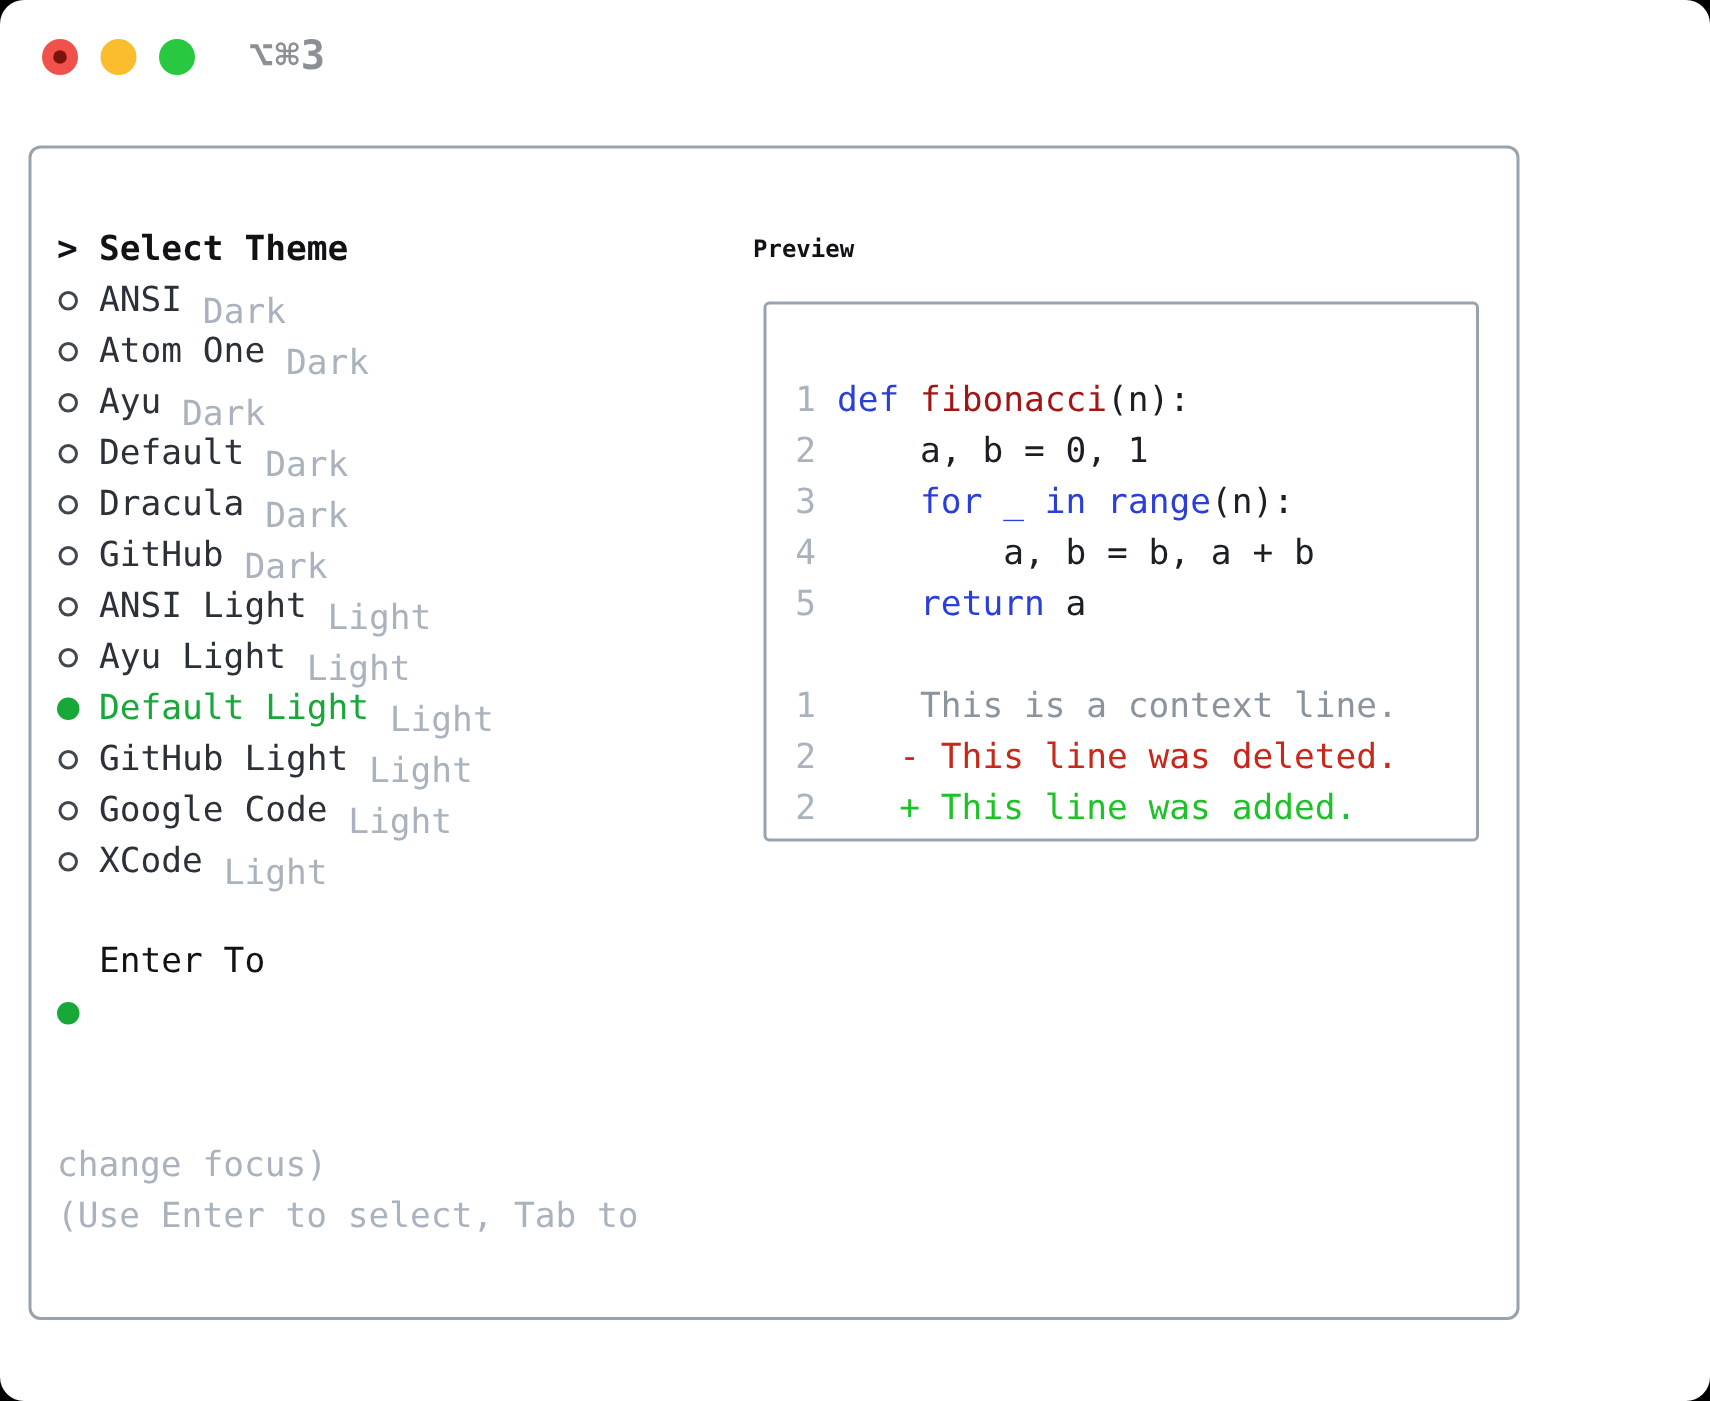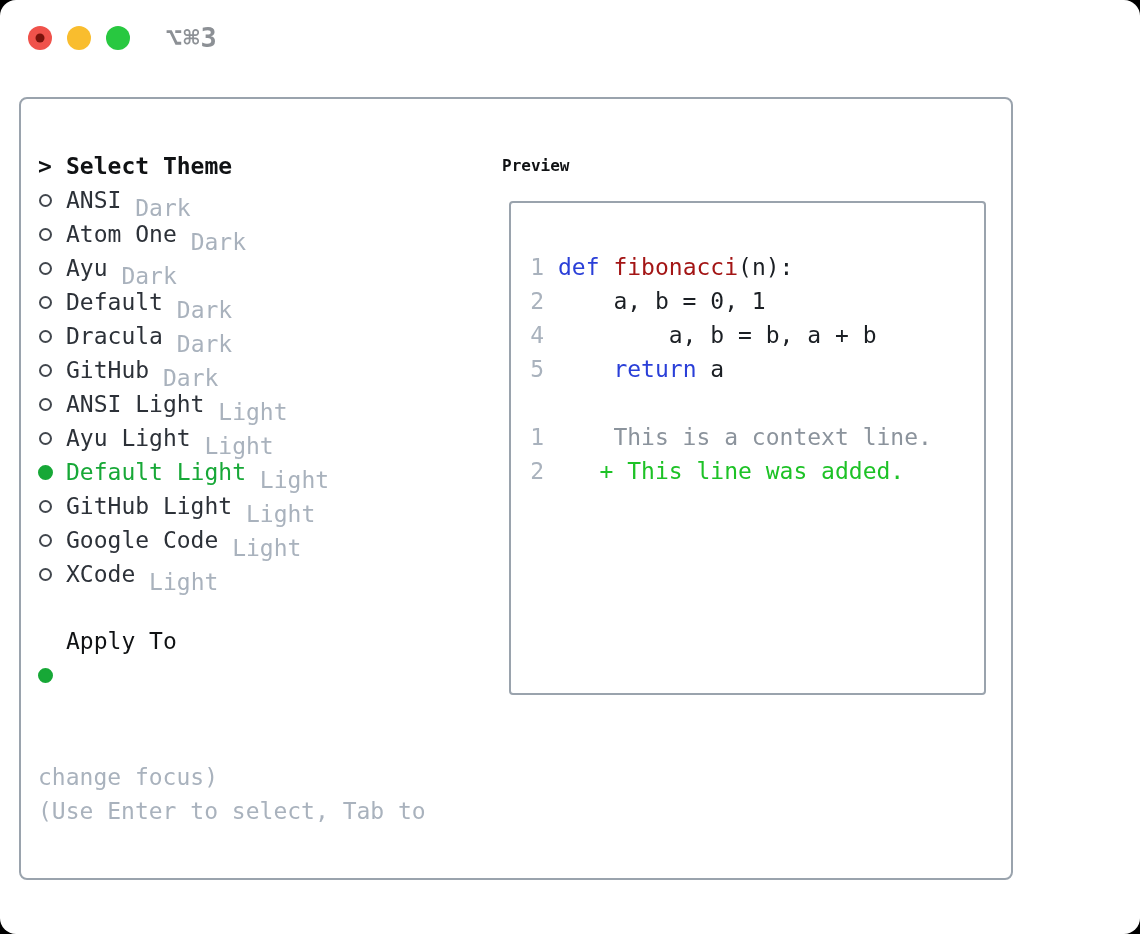--- a/index.html
+++ b/index.html
@@ -60,21 +60,21 @@
   #apply-block { position: absolute; left: 17px; top: 525px; }
   #hint-block  { position: absolute; left: 17px; top: 661px; }
   .hint-line { color: var(--muted); }
 
   
   #preview-heading {
     position: absolute; left: 481px; top: 50px; height: 34px; line-height: 34px;
     font-size: 16px; font-weight: bold; color: var(--heading);
   }
   #preview-box {
-    position: absolute; left: 488px; top: 102px; width: 477px; height: 494px;
+    position: absolute; left: 488px; top: 102px; width: 477px; height: 360px;
     border: 2px solid var(--border); border-radius: 4px; background: #fff;
   }
   #code { position: absolute; left: 19px; top: 47px; }
   .code-line { height: 34px; line-height: 34px; font-size: 23px; white-space: pre; color: #1b1f24; }
   .lnum { display: inline-block; width: 14px; text-align: right; color: var(--muted); margin-right: 14px; }
   .tok-k   { color: var(--kw); }
   .tok-f   { color: var(--func); }
   .tok-ctx { color: var(--ctx); }
   .tok-del { color: var(--del); }
   .tok-add { color: var(--add); }
@@ -111,41 +111,43 @@
         <div class="row"><span class="slot"><span class="radio"></span></span><span class="item-name">Ayu Light</span><span class="item-variant"> Light</span></div>
         <div class="row"><span class="slot"><span class="radio sel"></span></span><span class="item-name sel">Default Light</span><span class="item-variant"> Light</span></div>
         <div class="row"><span class="slot"><span class="radio"></span></span><span class="item-name">GitHub Light</span><span class="item-variant"> Light</span></div>
         <div class="row"><span class="slot"><span class="radio"></span></span><span class="item-name">Google Code</span><span class="item-variant"> Light</span></div>
         <div class="row"><span class="slot"><span class="radio"></span></span><span class="item-name">XCode</span><span class="item-variant"> Light</span></div>
       </div>
 
     <div id="apply-block">
       <div class="row">
         <span class="slot"></span>
-        <span style="color: var(--heading);">Apply To</span>
+        <span style="color: var(--heading);">Enter To</span>
       </div>
 
     <div class="row"><span class="slot"><span class="radio sel"></span></span></div>
       </div>
 
     <div id="hint-block">
 
     <div class="row hint-line">change focus)</div>
         <div class="row hint-line">(Use Enter to select, Tab to</div>
       </div>
 
     <div id="preview-heading">Preview</div>
 
     <div id="preview-box">
       <div id="code">
 
       <div class="code-line"><span class="lnum">1</span><span class="tok-k">def</span><span> </span><span class="tok-f">fibonacci</span><span>(n):</span></div>
           <div class="code-line"><span class="lnum">2</span><span>    a, b = 0, 1</span></div>
+          <div class="code-line"><span class="lnum">3</span><span>    </span><span class="tok-k">for</span><span> </span><span class="tok-k">_</span><span> </span><span class="tok-k">in</span><span> </span><span class="tok-k">range</span><span>(n):</span></div>
           <div class="code-line"><span class="lnum">4</span><span>        a, b = b, a + b</span></div>
           <div class="code-line"><span class="lnum">5</span><span>    </span><span class="tok-k">return</span><span> a</span></div>
           <div class="code-line"><span class="lnum"></span></div>
           <div class="code-line"><span class="lnum">1</span><span class="tok-ctx">    This is a context line.</span></div>
+          <div class="code-line"><span class="lnum">2</span><span class="tok-del">   - This line was deleted.</span></div>
           <div class="code-line"><span class="lnum">2</span><span class="tok-add">   + This line was added.</span></div>
         </div>
     </div>
 
   </div>
 </div>
 
 </body></html>

